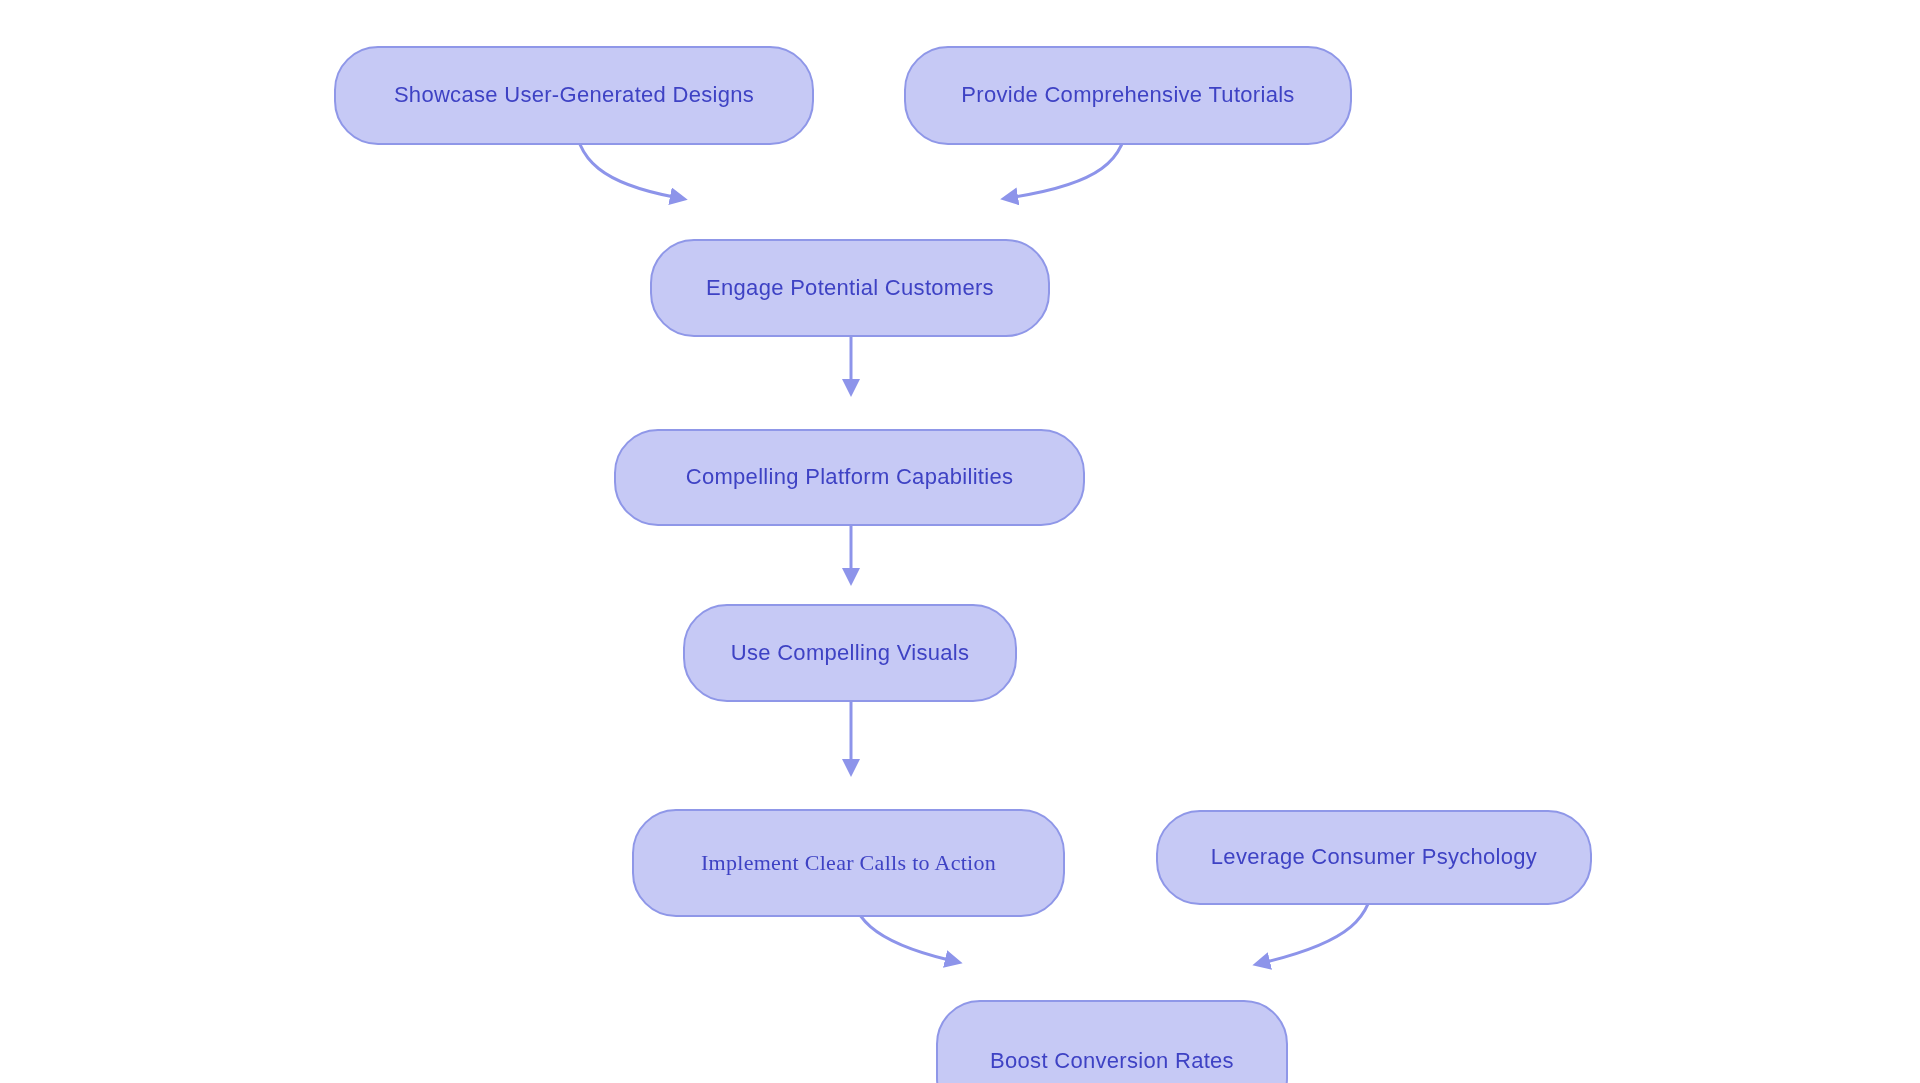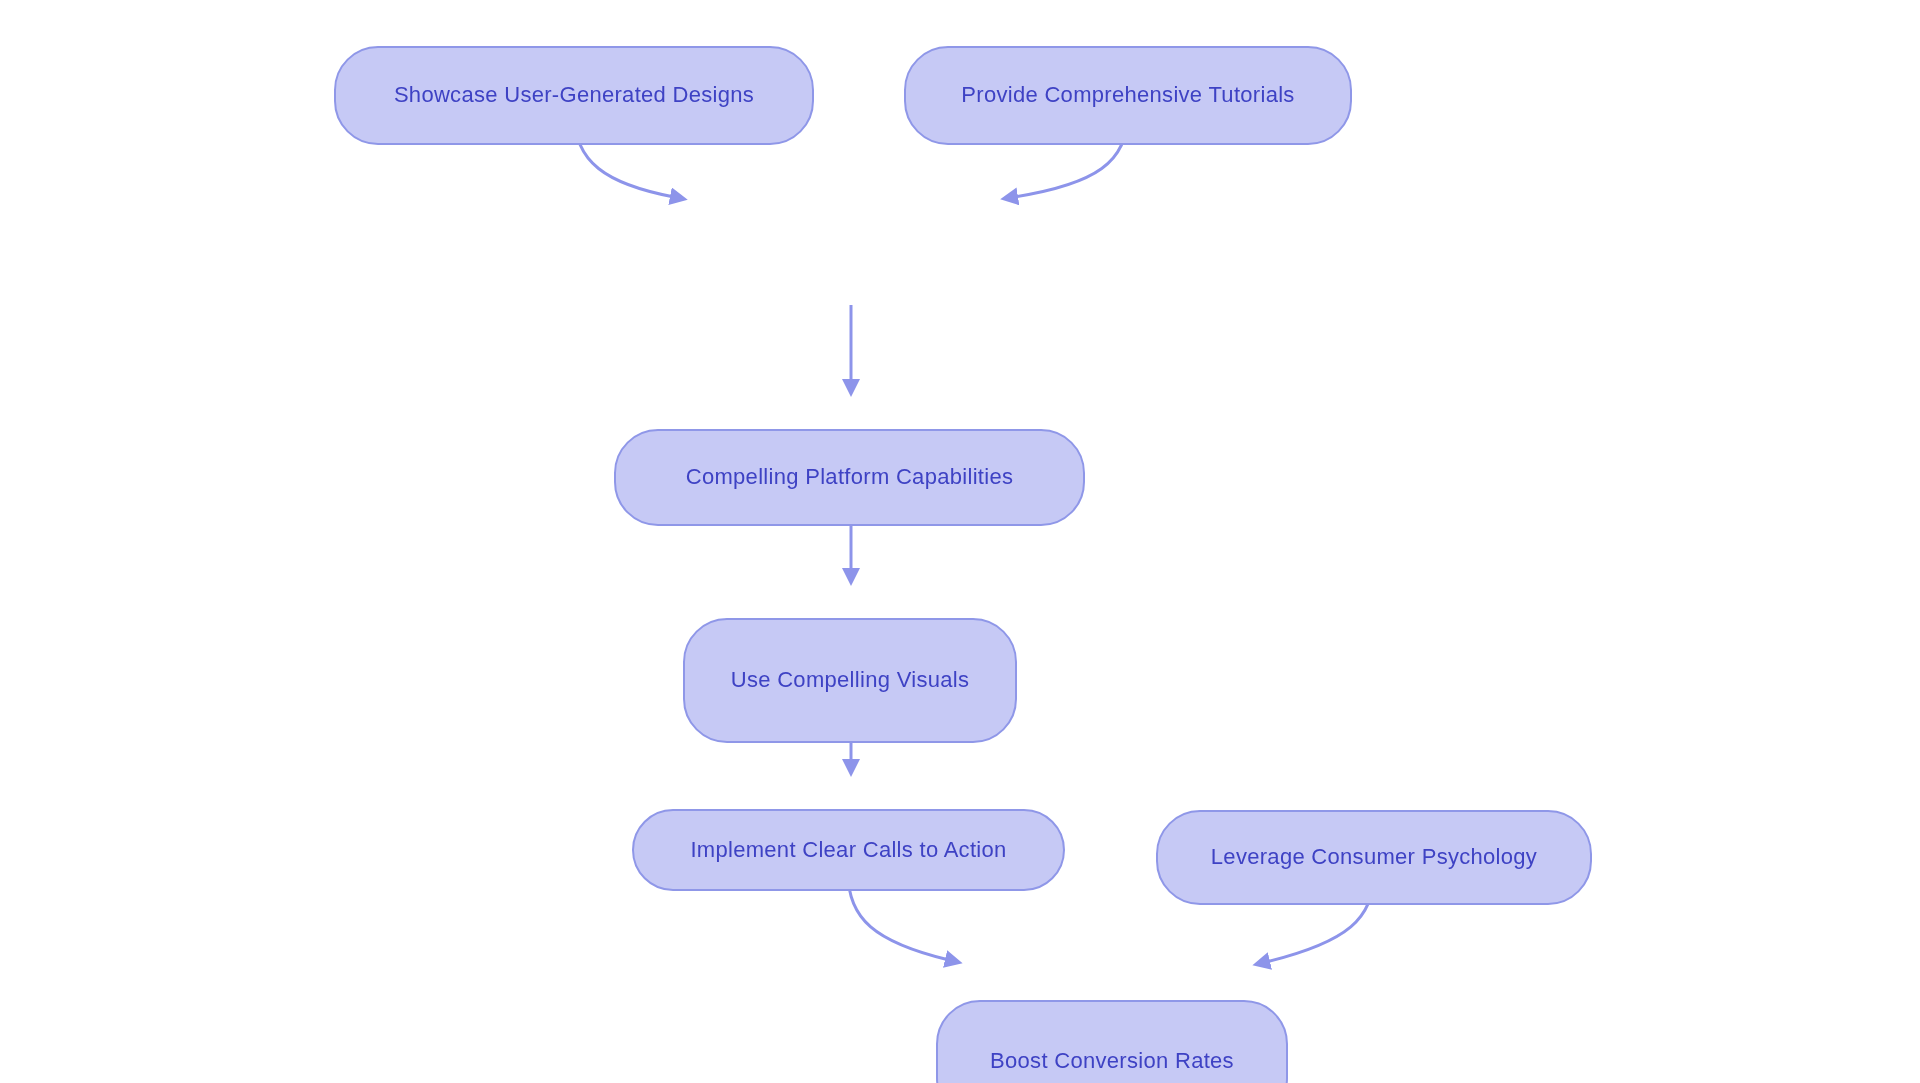--- a/index.html
+++ b/index.html
@@ -37,22 +37,22 @@
     font-size:22px;
     letter-spacing:0.3px;
     line-height:1.2;
     margin-top:32px;
   }
   
   .n-showcase   {left:334px;  top:14px;  width:480px; height:99px;}
   .n-provide    {left:904px;  top:14px;  width:448px; height:99px;text-align:center;}
   .n-engage     {left:650px;  top:207px; width:400px; height:98px;}
   .n-demonstrate{left:614px;  top:397px; width:471px; height:97px;}
-  .n-visuals    {left:683px;  top:586px; width:334px; height:125px;}
-  .n-cta        {left:632px;  top:777px; width:433px; height:82px;}
+  .n-visuals    {left:683px;  top:572px; width:334px; height:98px;}
+  .n-cta        {left:632px;  top:777px; width:433px; height:108px;font-family:Liberation Serif, serif;}
   .n-psychology {left:1156px; top:778px; width:436px; height:95px;text-align:right;}
   .n-boost      {left:936px;  top:968px; width:352px; height:122px;}
 </style>
 </head>
 <body>
 
 <div class="canvas">
 
   <svg class="edges" width="1920" height="1083" viewBox="0 0 1920 1083" xmlns="http://www.w3.org/2000/svg">
     <defs>
@@ -68,20 +68,23 @@
     <path class="edge" d="M 848 873 C 848 918 874 942 949 960" marker-end="url(#arrowhead)"></path>
     <path class="edge" d="M 1374 873 C 1374 918 1348 942 1266 962" marker-end="url(#arrowhead)"></path>
   </svg>
 
   <div class="node n-showcase">
     <span>Showcase User-Generated Designs</span>
   </div>
   <div class="node n-provide">
     <span>Provide Comprehensive Tutorials</span>
   </div>
+  <div class="node n-engage">
+    <span>Engage Potential Customers</span>
+  </div>
   <div class="node n-demonstrate">
     <span>Compelling Platform Capabilities</span>
   </div>
   <div class="node n-visuals">
     <span>Use Compelling Visuals</span>
   </div>
   <div class="node n-cta">
     <span>Implement Clear Calls to Action</span>
   </div>
   <div class="node n-psychology">

